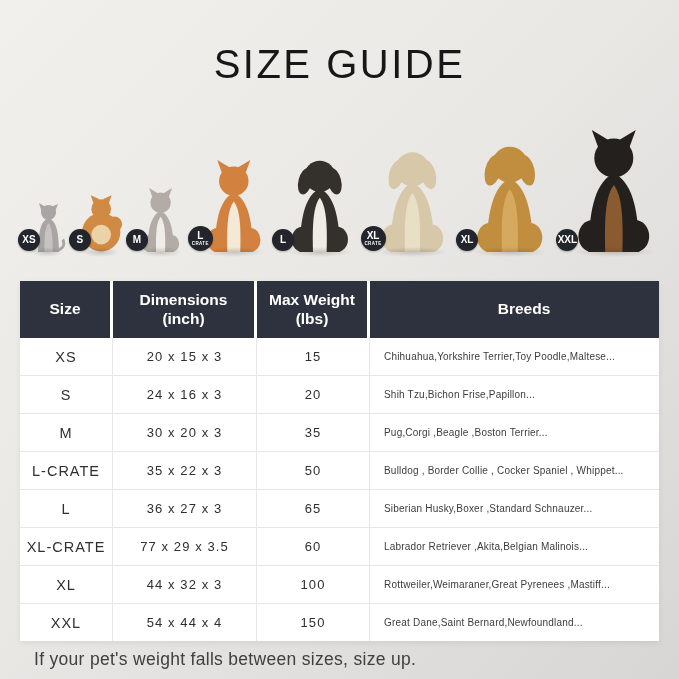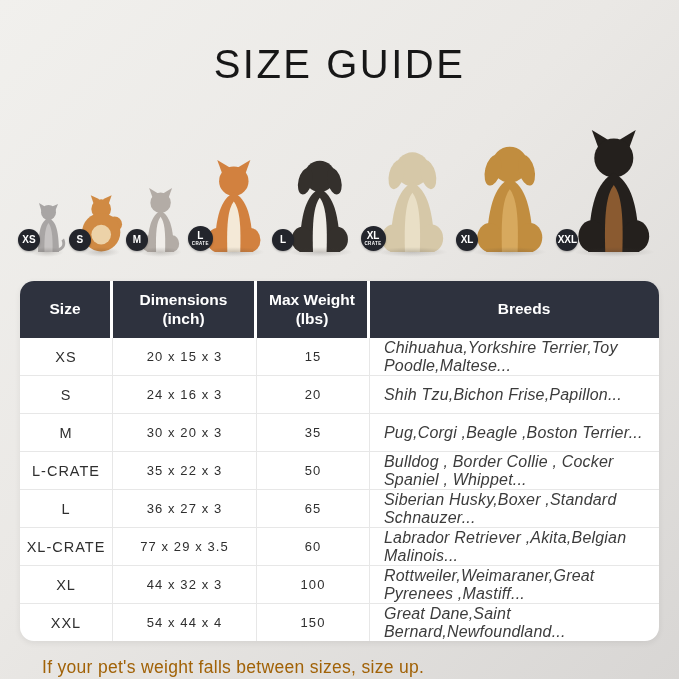--- a/index.html
+++ b/index.html
@@ -26,42 +26,42 @@
   .badge{
     position:absolute;left:-9px;bottom:1px;width:22px;height:22px;border-radius:50%;
     background:#23252c;color:#fff;display:flex;flex-direction:column;align-items:center;justify-content:center;
     font-weight:700;font-size:10px;line-height:1;z-index:3;box-shadow:0 1px 2px rgba(0,0,0,.25);
   }
   .badge-crate{width:25px;height:25px;}
   .badge-sub{font-size:4.5px;letter-spacing:.4px;margin-top:1px;font-weight:700;}
   
   .size-table-card{
     position:absolute;left:20px;top:281px;width:639px;background:#fff;
-    border-radius:14px;overflow:hidden;box-shadow:0 2px 6px rgba(0,0,0,.07);
+    border-radius:0;overflow:hidden;box-shadow:0 2px 6px rgba(0,0,0,.07);
   }
   table{width:100%;border-collapse:separate;border-spacing:0;table-layout:fixed;}
   thead th{
     background:#2e323e;color:#fff;font-weight:700;font-size:15.5px;line-height:1.18;
     height:57px;vertical-align:middle;text-align:center;border-right:3px solid #fff;padding:0;
   }
   thead th:last-child{border-right:none;padding-left:19px;}
   .th-l1,.th-l2{display:block;}
   tbody td{
     height:37px;text-align:center;vertical-align:middle;padding:0;
     font-size:13px;letter-spacing:1.1px;color:#2f2f2f;
     border-right:1px solid #e7e7e7;
   }
   tbody td:last-child{border-right:none;text-align:left;padding-left:14px;
-    font-size:16px;letter-spacing:.2px;color:#3c3c3c;font-style:italic;}
+    font-size:10px;letter-spacing:.2px;color:#3c3c3c;}
   tbody tr + tr td{border-top:1px solid #e7e7e7;}
   td.size-cell{font-size:14.5px;letter-spacing:1px;}
   
   .footer-note{
-    position:absolute;left:30px;top:645px;margin:12px;
-    font-size:17.5px;color:#a16207;letter-spacing:.3px;
+    position:absolute;left:30px;top:645px;margin:4px;
+    font-size:17.5px;color:#404040;letter-spacing:.3px;
   }
   .defs-holder{position:absolute;width:0;height:0;overflow:hidden;}
 </style>
 </head>
 <body>
 
 <svg class="defs-holder" aria-hidden="true">
   <symbol id="s-cat" viewBox="0 0 80 100">
     <g fill="currentColor">
       <polygon points="29,19 24,2 39,11"></polygon>

